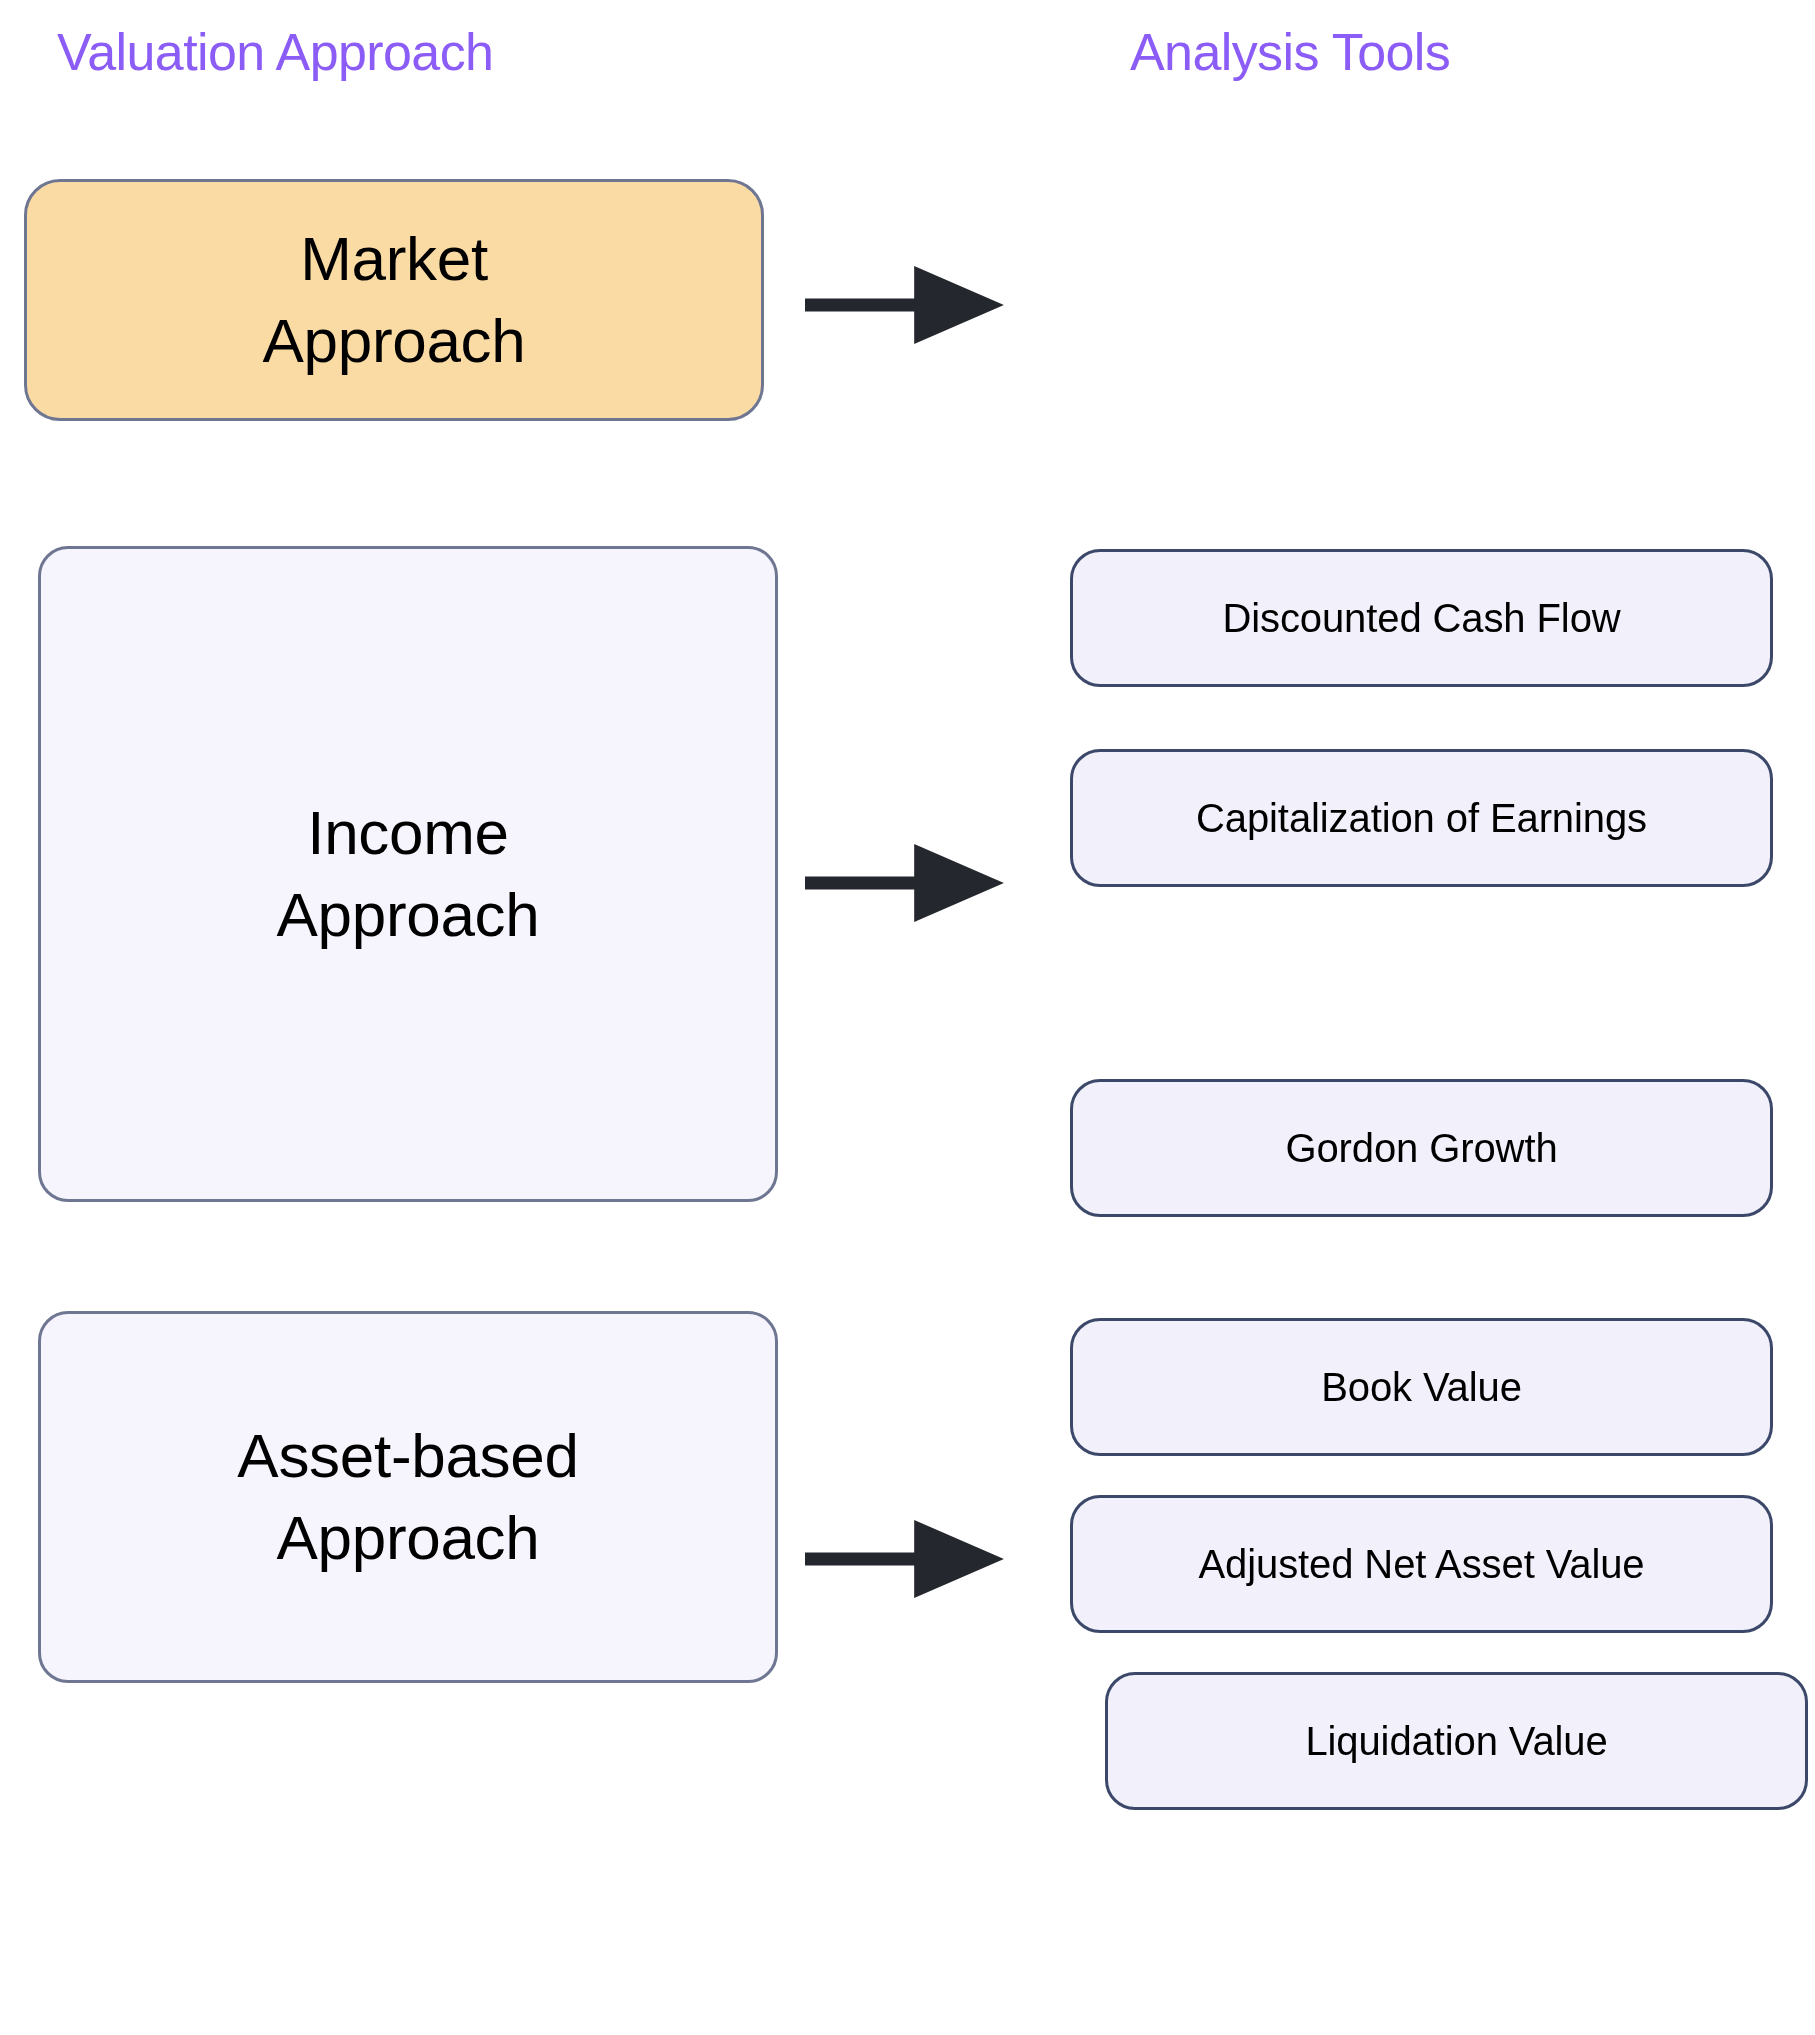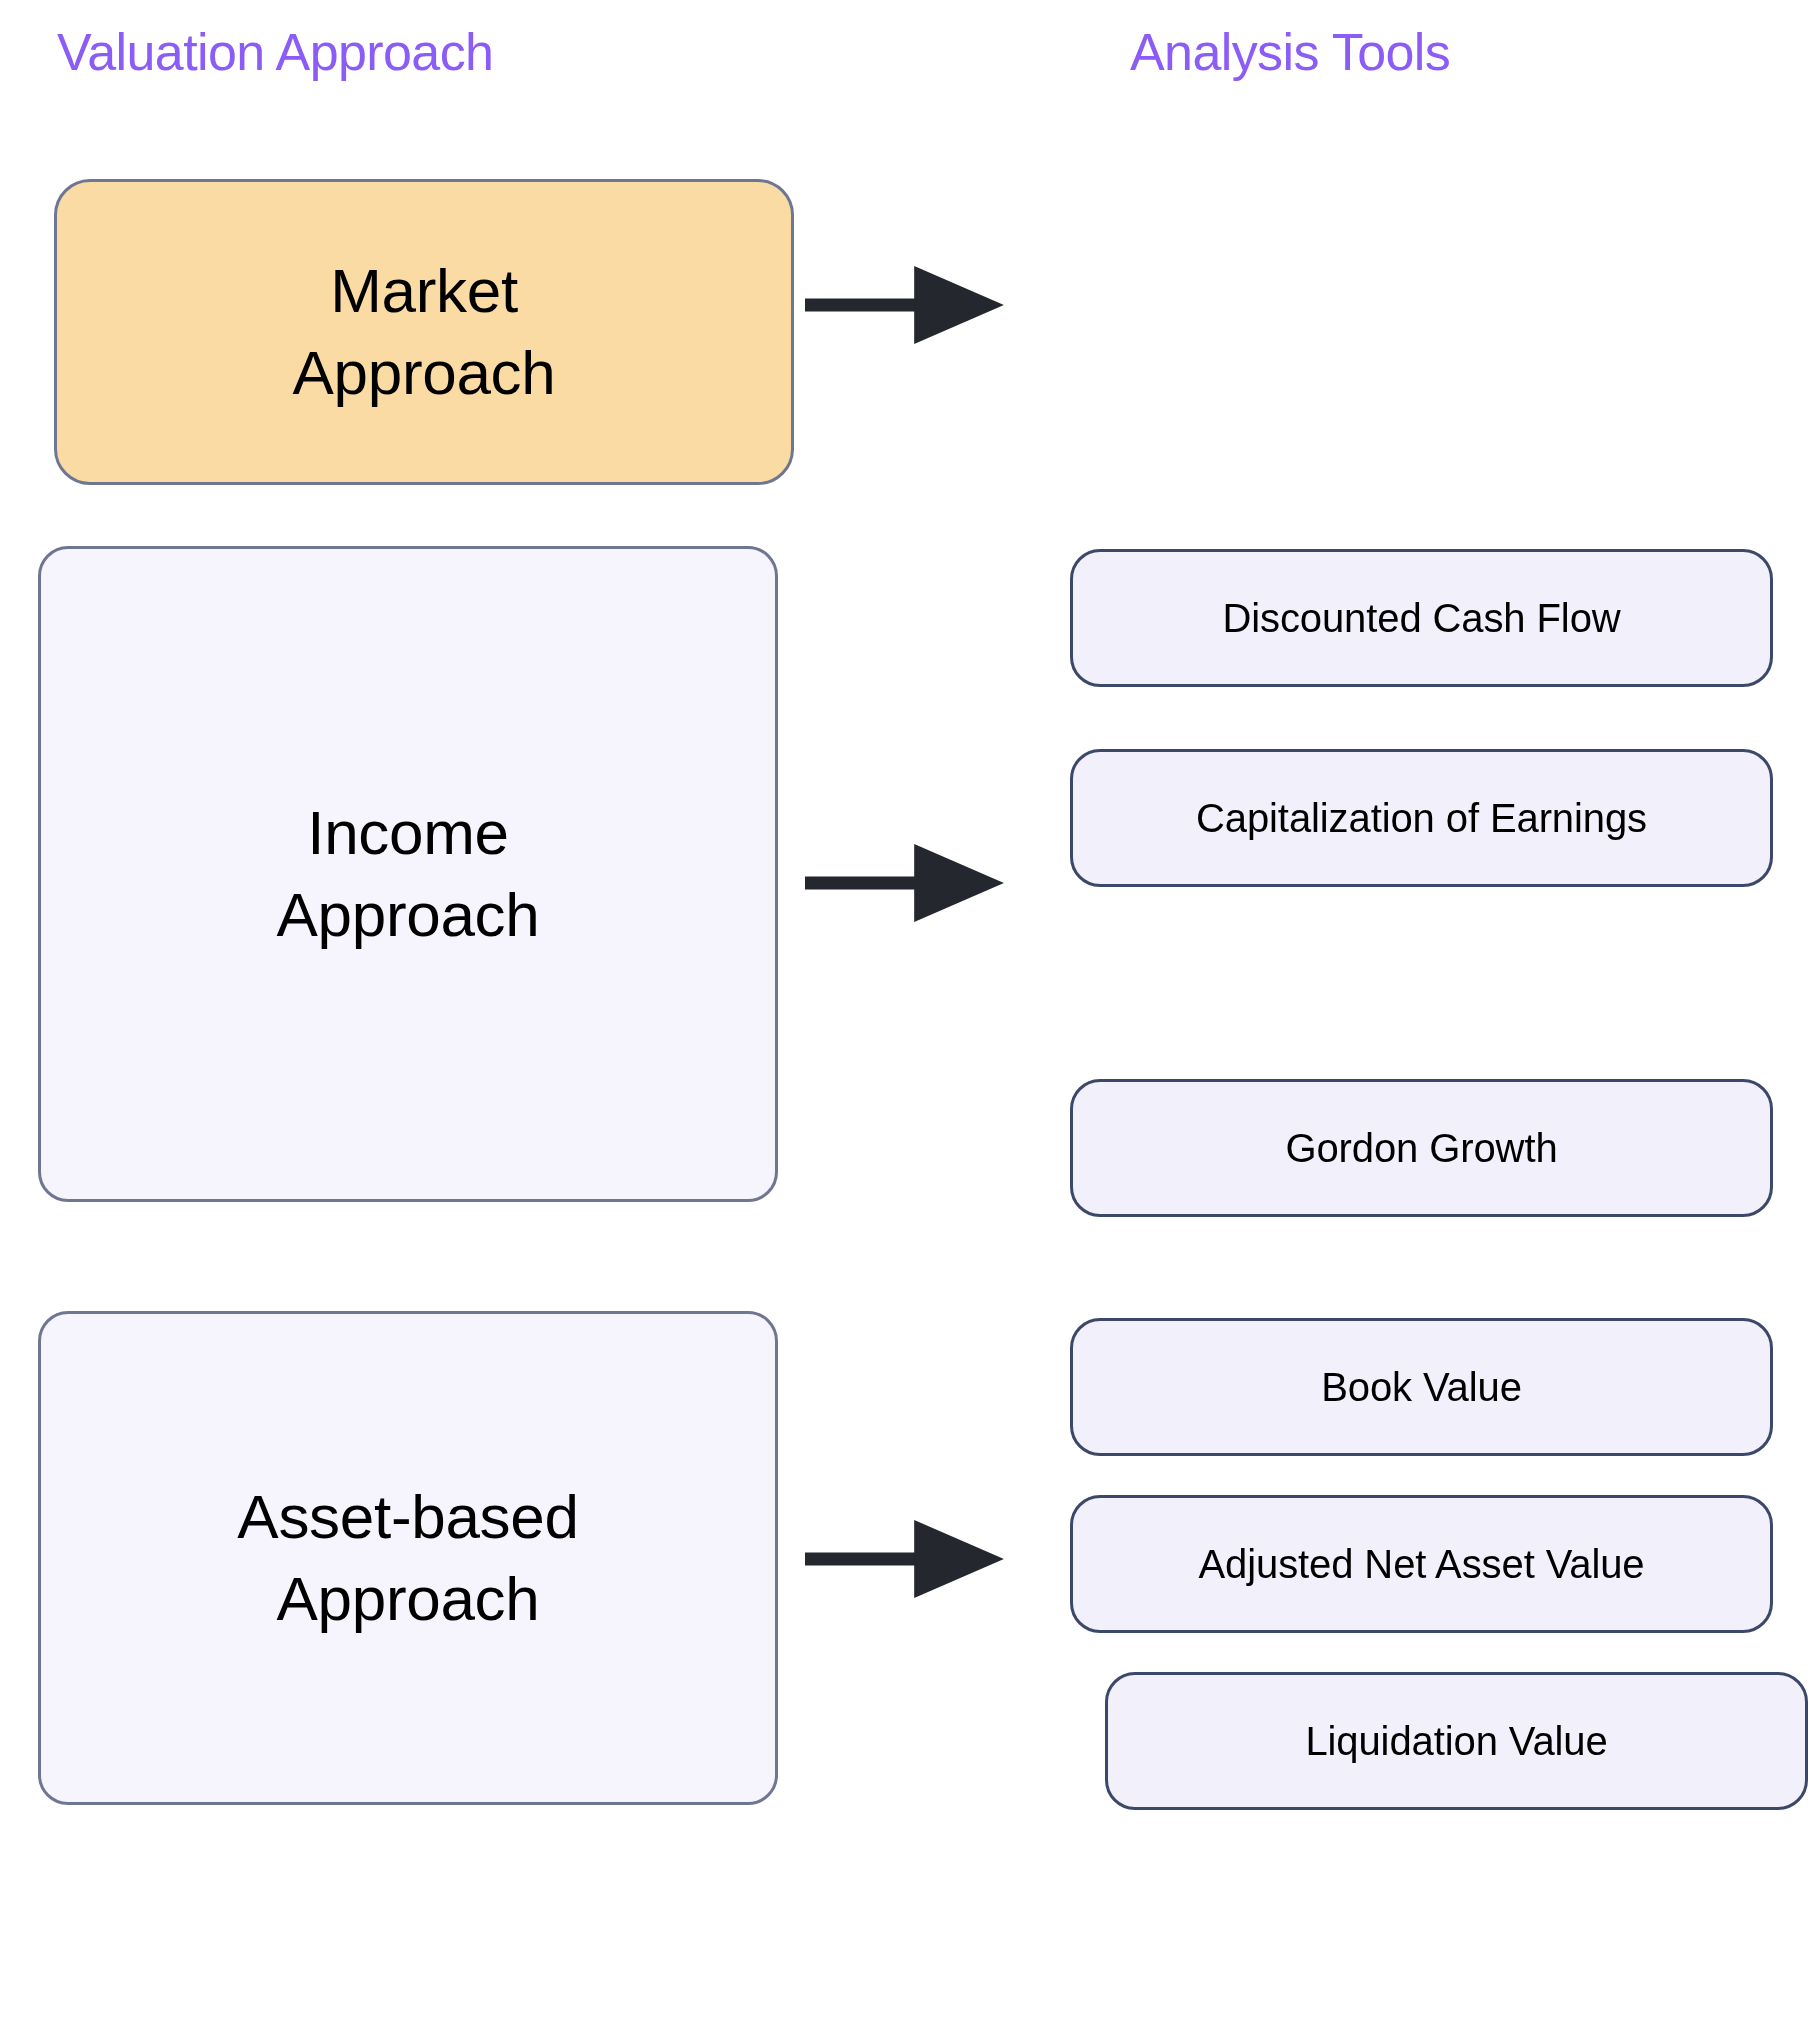--- a/index.html
+++ b/index.html
@@ -64,23 +64,23 @@
   .tool {
     background: #F2F0FB;
     border: 3.9px solid #3C4869;
     font-size: 40px;
     line-height: 1.2;
     letter-spacing: -0.1px;
     white-space: nowrap;
   }
 
   
-  #box-market        { left: 54px;  top: 179px;  width: 740px; height: 306px; border-radius: 36px; }
+  #box-market        { left: 24px;  top: 179px;  width: 740px; height: 242px; border-radius: 36px; }
   #box-income        { left: 38px;  top: 546px;  width: 740px; height: 656px; }
-  #box-asset         { left: 38px;  top: 1311px; width: 740px; height: 494px; }
+  #box-asset         { left: 38px;  top: 1311px; width: 740px; height: 372px; }
 
   #box-multiples     { left: 1070px; top: 236px;  width: 703px; height: 142px; }
   #box-dcf           { left: 1070px; top: 549px;  width: 703px; height: 138px; }
   #box-capitalization{ left: 1070px; top: 726px; width: 703px; height: 138px; margin-top: 23px; }
   #box-dividend      { left: 1070px; top: 903px; width: 703px; height: 138px; }
   #box-gordon        { left: 1070px; top: 1079px; width: 703px; height: 138px; }
 
   #box-bookvalue     { left: 1070px; top: 1318px; width: 703px; height: 138px; }
   #box-adjusted      { left: 1070px; top: 1495px; width: 703px; height: 138px; }
   #box-liquidation   { left: 1070px; top: 1672px; width: 703px; height: 138px; margin-left: 35px; }

